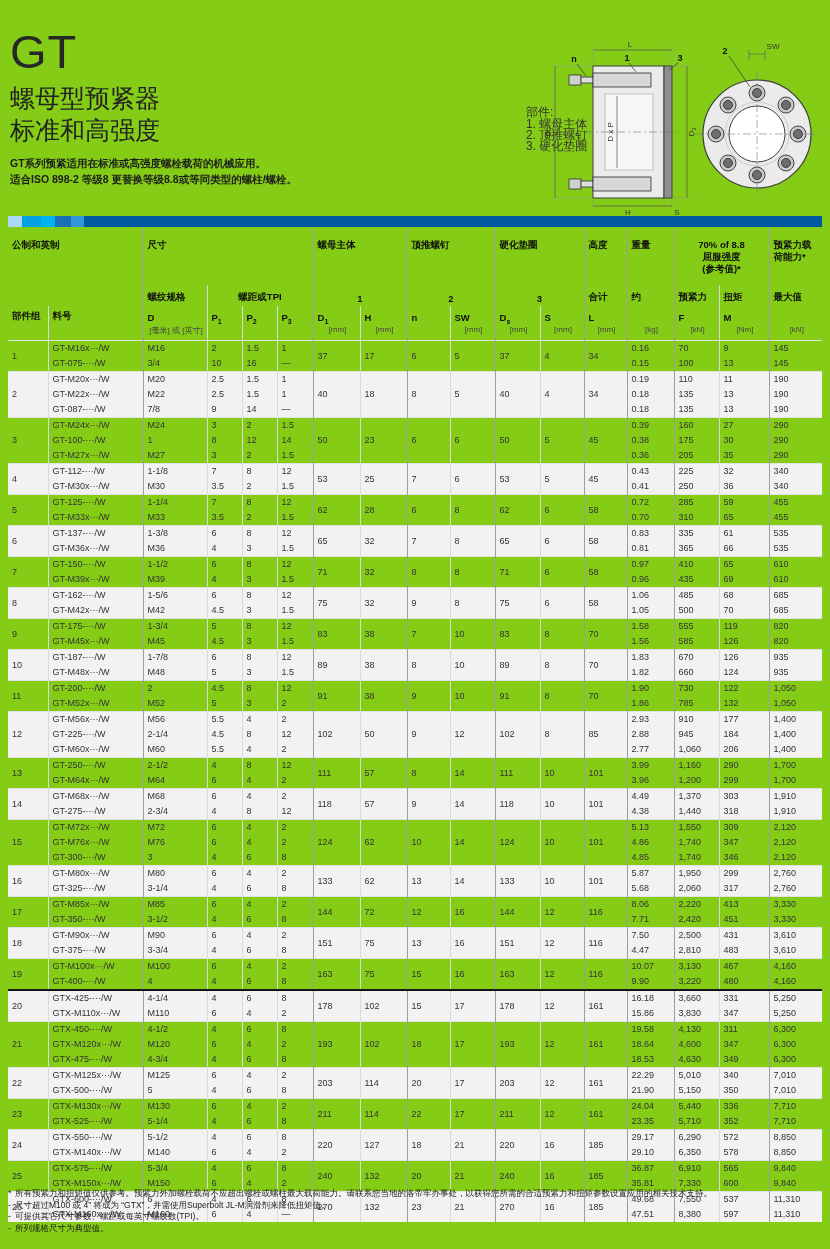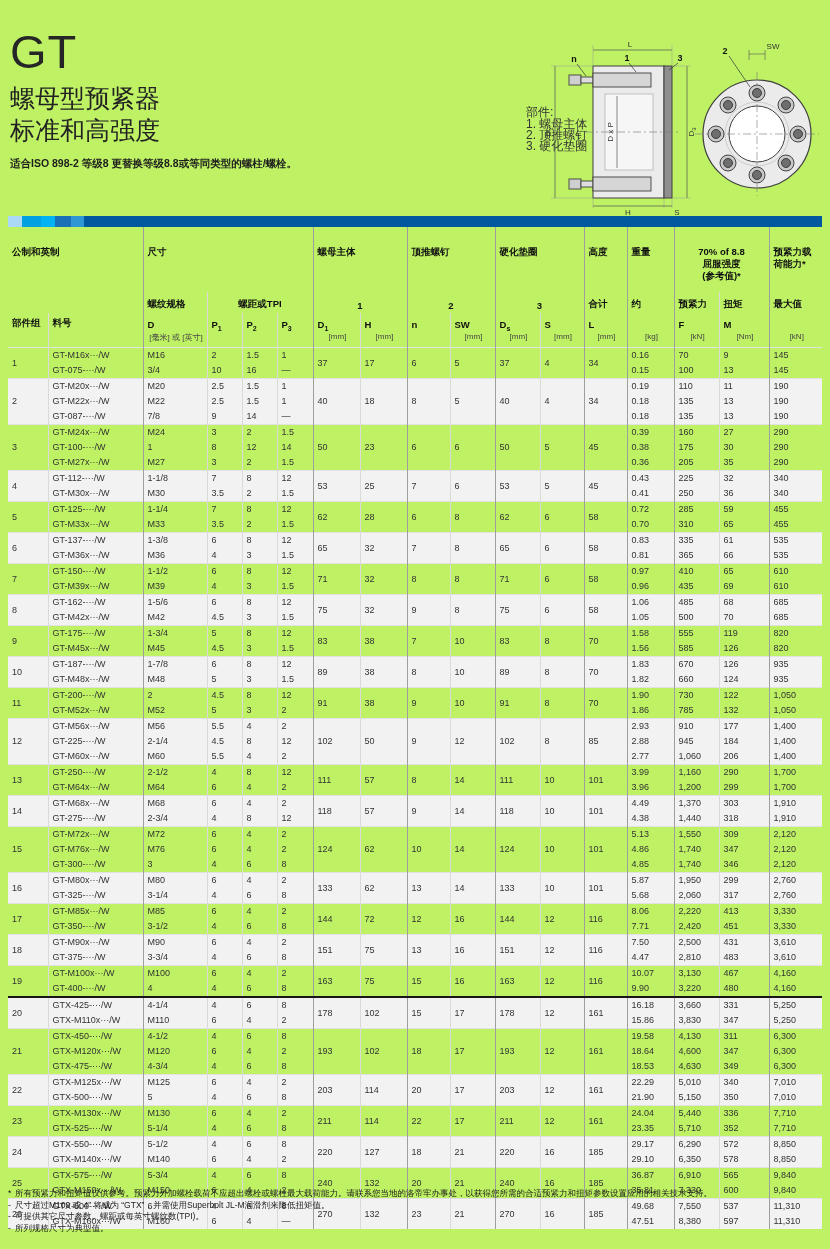--- a/index.html
+++ b/index.html
@@ -1,17 +1,17 @@
 <!DOCTYPE html>
 <html><head>
 <meta charset="utf-8">
 <style>
   html,body{margin:0;padding:0;background:#fff;}
   body{font-family:"Liberation Sans","DejaVu Sans",sans-serif;}
-  .page{position:relative;width:830px;height:1249px;background:#bef264;overflow:hidden;}
+  .page{position:relative;width:830px;height:1249px;background:#84cc16;overflow:hidden;}
 
   
   .title-block{position:absolute;left:10px;top:26px;width:470px;}
   .title-block h1{margin:0;font-size:47px;font-weight:400;color:#262626;letter-spacing:1px;line-height:52px;}
   .subtitle{font-size:25px;color:#222;line-height:32px;margin-top:4px;font-weight:400;}
   .desc{margin-top:10px;font-size:10.5px;font-weight:700;color:#1d1d1d;line-height:15.5px;}
 
   
   .legend{position:absolute;left:526px;top:107px;font-size:12px;color:#333;line-height:11px;}
   .legend .lt{margin-bottom:1px;}
@@ -21,21 +21,21 @@
 
   
   .color-bar{position:absolute;left:8px;top:216px;width:814px;height:11px;display:flex;}
   .color-bar span{display:block;height:11px;}
 
   
   .tbl-wrap{position:absolute;left:8px;top:227px;width:814px;}
   table{border-collapse:collapse;table-layout:fixed;width:814px;}
   th,td{padding:2px 2px 2px 4px;text-align:left;overflow:hidden;white-space:nowrap;}
   th{font-weight:700;color:#101010;font-size:9.5px;vertical-align:bottom;}
-  .r1 th{height:44px;vertical-align:top;padding-top:19px;}
+  .r1 th{height:44px;vertical-align:top;padding-top:12px;}
   .r2 th{height:17px;margin-top:8px;}
   .r3 th{height:15px;font-size:9.5px;}
   .r4 th{height:13px;vertical-align:top;padding-top:0;}
   .unit{font-weight:400;color:#454545;font-size:8px;text-align:center;}
   .tc{text-align:center;padding-left:2px;}
   .pre{white-space:pre-line;line-height:12px;}
   td{font-size:9px;color:#333;height:11px;line-height:11px;vertical-align:middle;}
   .min{border-right:1px solid #dadada;}
   .maj{border-right:1px solid #9e9e9e;}
   tr.gstart td{border-top:1px solid #e2e2e2;}
@@ -53,20 +53,21 @@
 
 <div class="page">
 
   <div class="title-block">
     <h1>GT</h1>
     <div class="subtitle">
       <div>螺母型预紧器</div>
       <div>标准和高强度</div>
     </div>
     <div class="desc">
+      <div>GT系列预紧适用在标准或高强度螺栓载荷的机械应用。</div>
       <div>适合ISO 898-2 等级8 更替换等级8.8或等同类型的螺柱/螺栓。</div>
     </div>
   </div>
 
   <div class="legend">
     <div class="lt">部件:</div>
     <div>
         <div>1. 螺母主体</div>
         <div>2. 顶推螺钉</div>
         <div>3. 硬化垫圈</div>

